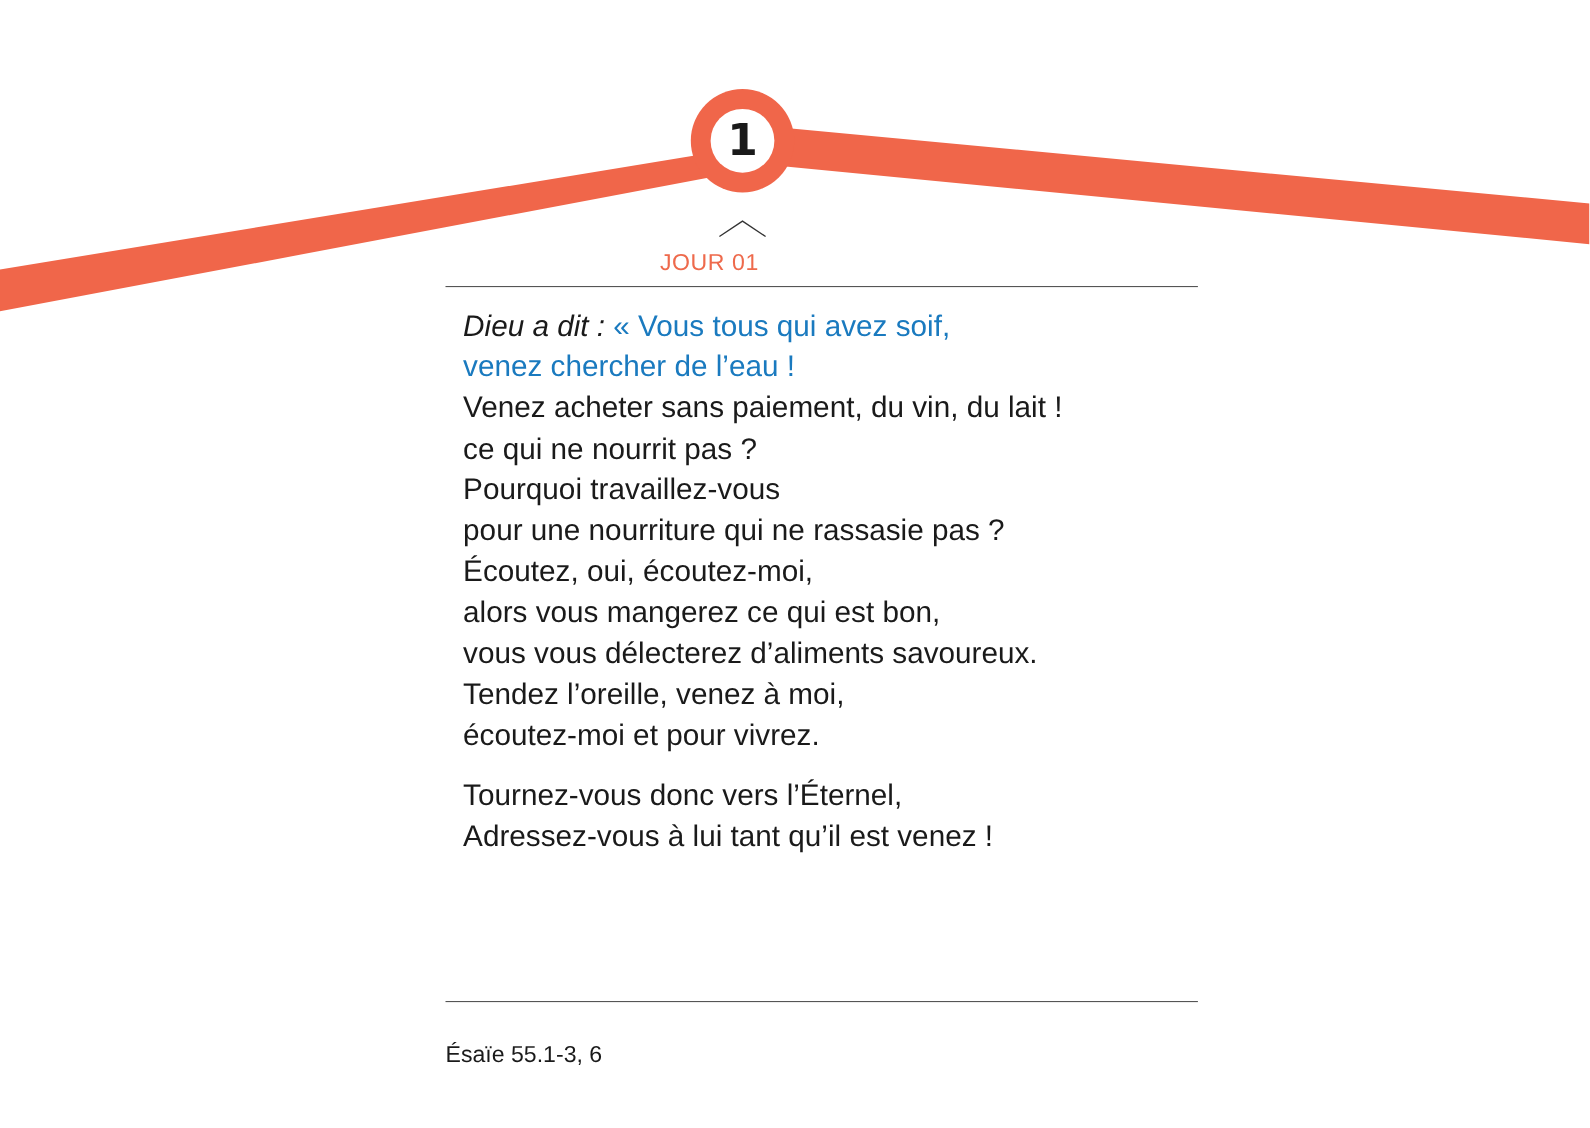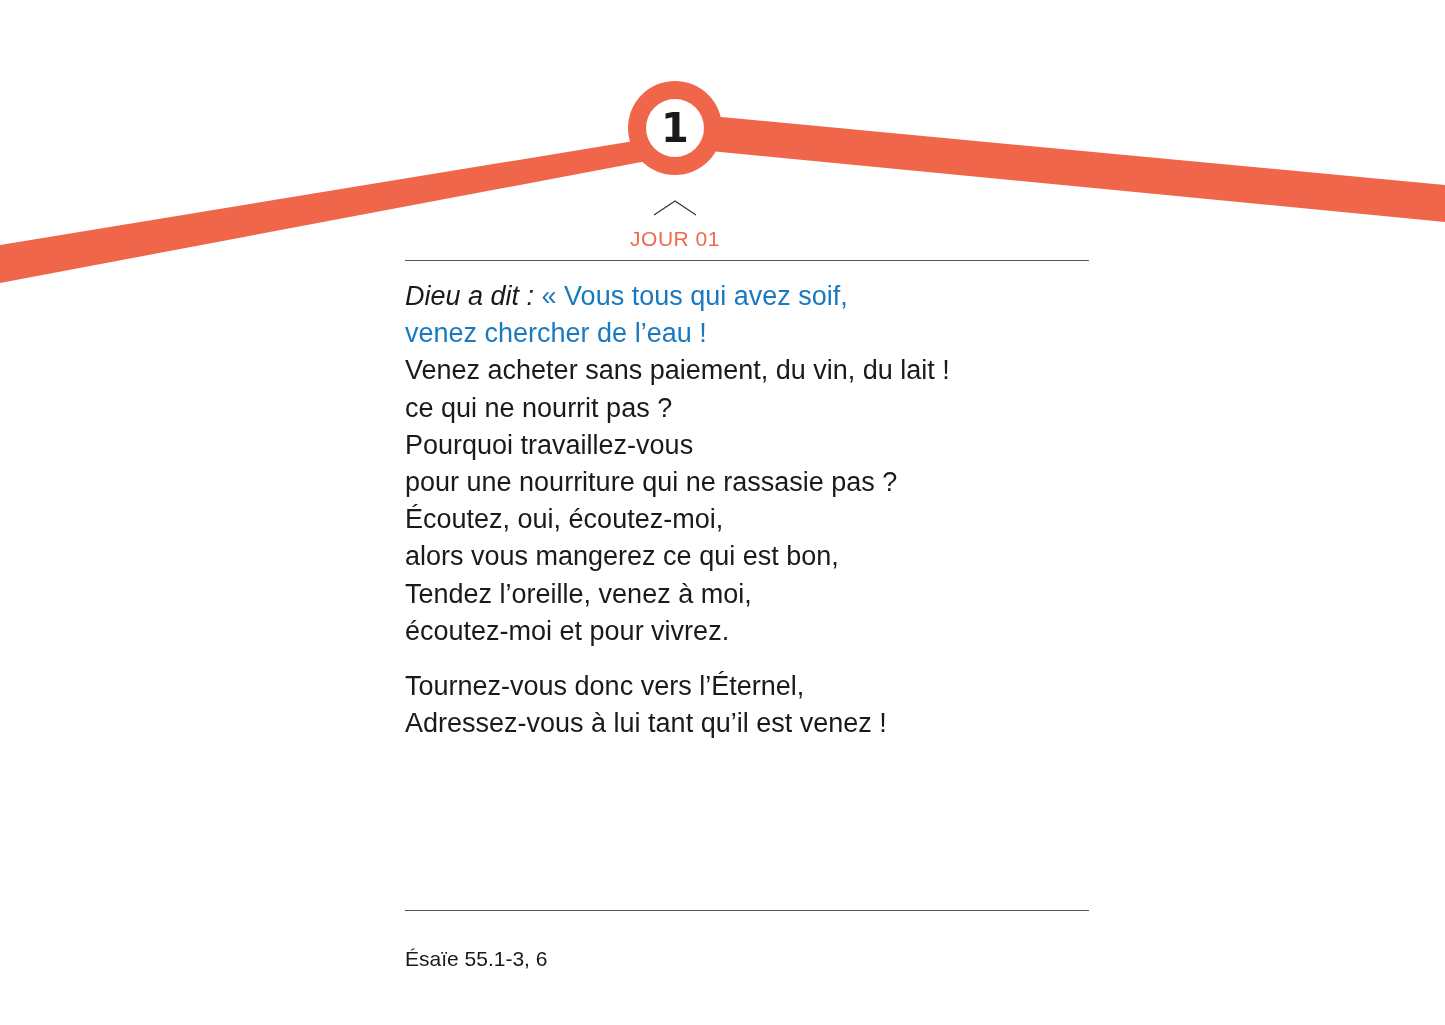--- a/index.html
+++ b/index.html
@@ -10,33 +10,33 @@
     }
     .deco { position: absolute; left: 0; top: 0; width: 1445px; height: 300px; }
     .day-number {
       position: absolute; left: 645px; top: 98px; width: 60px; height: 60px;
       display: flex; align-items: center; justify-content: center;
       font-family: "DejaVu Sans", sans-serif; font-weight: bold; font-size: 40px;
       color: #1a1a1a;
     }
     .chevron { position: absolute; left: 653px; top: 198px; width: 44px; height: 20px; }
     .day-label {
-      position: absolute; left: 600px; top: 227px; width: 150px; text-align: center;
+      position: absolute; left: 600px; top: 227px; width: 150px; text-align: left;
       font-size: 21px; color: #ee6a4c; letter-spacing: 0.5px;
     }
     .rule {
       position: absolute; left: 405px; width: 684px; height: 1px; background: #555;
     }
     .rule.top { top: 260px; }
     .rule.bottom { top: 910px; }
     .text-block {
       position: absolute; left: 405px; top: 278px; width: 690px;
       font-size: 27px; line-height: 37.2px; color: #1a1a1a;
     }
-    .line { white-space: nowrap; }
+    .line { white-space: nowrap; margin-left: 16px; }
     .intro { font-style: italic; }
     .blue { color: #1a7abf; }
     .stanza2 { margin-top: 18px; }
     .reference {
       position: absolute; left: 405px; top: 928px;
       font-size: 21px; color: #1a1a1a; margin-top: 19px;
     }
   </style>
 </head>
 <body>
@@ -62,20 +62,21 @@
   <div class="line">
     <span class="intro">Dieu a dit : </span><span class="blue">« Vous tous qui avez soif,</span>
   </div>
   <div class="line blue">venez chercher de l’eau !</div>
   <div class="line">Venez acheter sans paiement, du vin, du lait !</div>
   <div class="line">ce qui ne nourrit pas ?</div>
   <div class="line">Pourquoi travaillez-vous</div>
   <div class="line">pour une nourriture qui ne rassasie pas ?</div>
   <div class="line">Écoutez, oui, écoutez-moi,</div>
   <div class="line">alors vous mangerez ce qui est bon,</div>
+  <div class="line">vous vous délecterez d’aliments savoureux.</div>
   <div class="line">Tendez l’oreille, venez à moi,</div>
   <div class="line">écoutez-moi et pour vivrez.</div>
   <div class="stanza2">
     <div class="line">Tournez-vous donc vers l’Éternel,</div>
     <div class="line">Adressez-vous à lui tant qu’il est venez !</div>
   </div>
 </div>
 
 <div class="rule bottom"></div>
 

